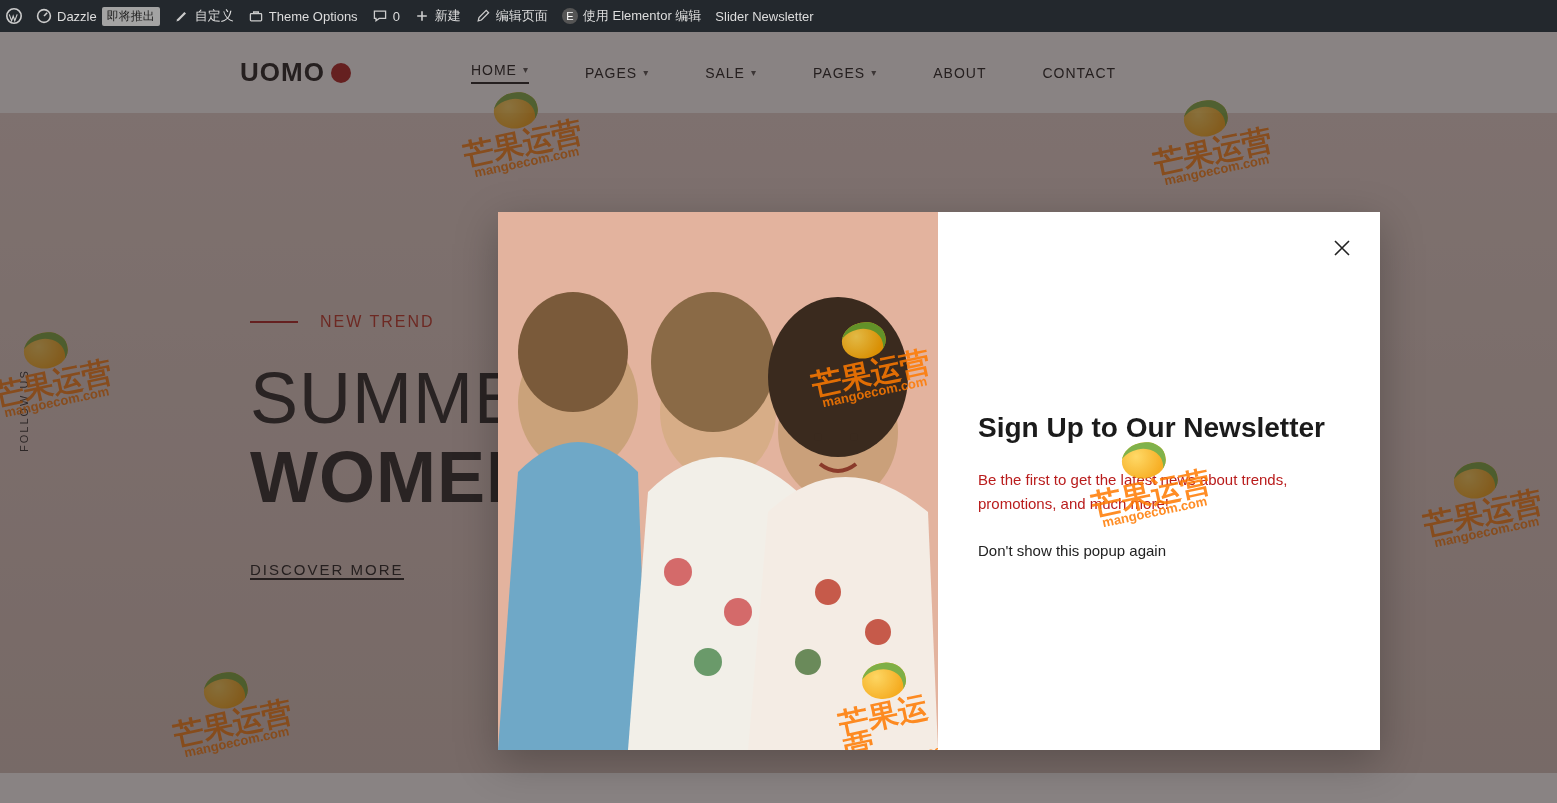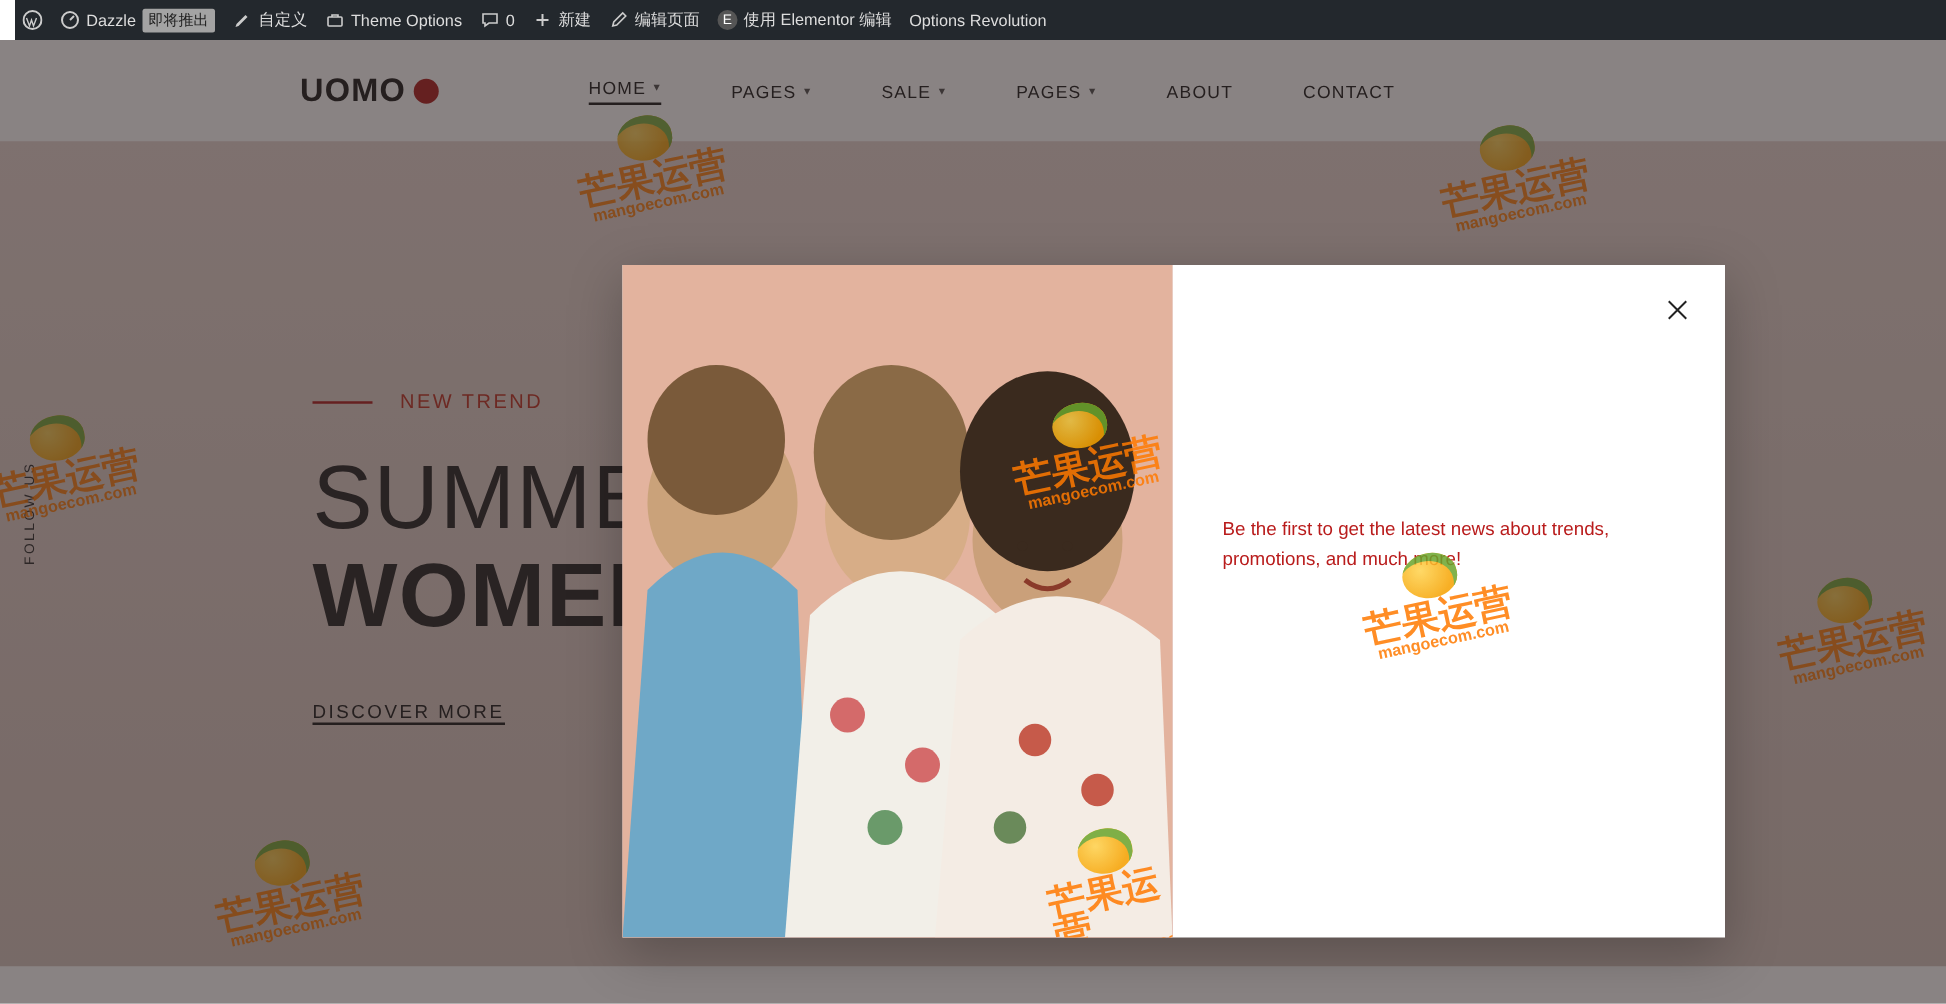--- a/index.html
+++ b/index.html
@@ -8,21 +8,20 @@
   
   .wp-admin-bar {
     height: 32px;
     background: #23282d;
     color: #eee;
     display: flex;
     align-items: center;
     font-size: 13px;
     padding: 0 6px;
     gap: 14px;
-    margin-left: 12px;
   }
   .wp-admin-bar .wp-item {
     display: flex;
     align-items: center;
     gap: 5px;
     color: #ddd;
     cursor: pointer;
     white-space: nowrap;
   }
   .wp-admin-bar .wp-badge {
@@ -193,21 +192,21 @@
     <svg viewBox="0 0 20 20">
         <path d="M4 16l1-4 9-9 3 3-9 9z" fill="none" stroke="#ccc" stroke-width="1.6"></path>
       </svg>
     <span>编辑页面</span>
   </div>
   <div class="wp-item">
     <span class="wp-icon-circle">E</span>
     <span>使用 Elementor 编辑</span>
   </div>
   <div class="wp-item">
-    <span>Options Revolution</span>
+    <span>Slider Newsletter</span>
   </div>
 </div>
 
 <div class="page">
 
   <div class="site-header">
     <div class="logo">
       <span>UOMO</span>
       <span class="dot"></span>
     </div>
@@ -317,21 +316,23 @@
         <span class="sub">mangoecom.com</span>
       </div>
     </div>
 
     <div class="modal-right">
       <div class="modal-close">
         <svg viewBox="0 0 24 24">
             <path d="M5 5l14 14M19 5L5 19"></path>
           </svg>
       </div>
+      <h2>Sign Up to Our Newsletter</h2>
       <p>Be the first to get the latest news about trends, promotions, and much more!</p>
+      <div class="dont-show">Don't show this popup again</div>
 
       <div class="wm" style="top:230px;left:150px">
         <span class="mango"></span>
         <span>芒果运营</span>
         <span class="sub">mangoecom.com</span>
       </div>
     </div>
   </div>
 
 </div>

